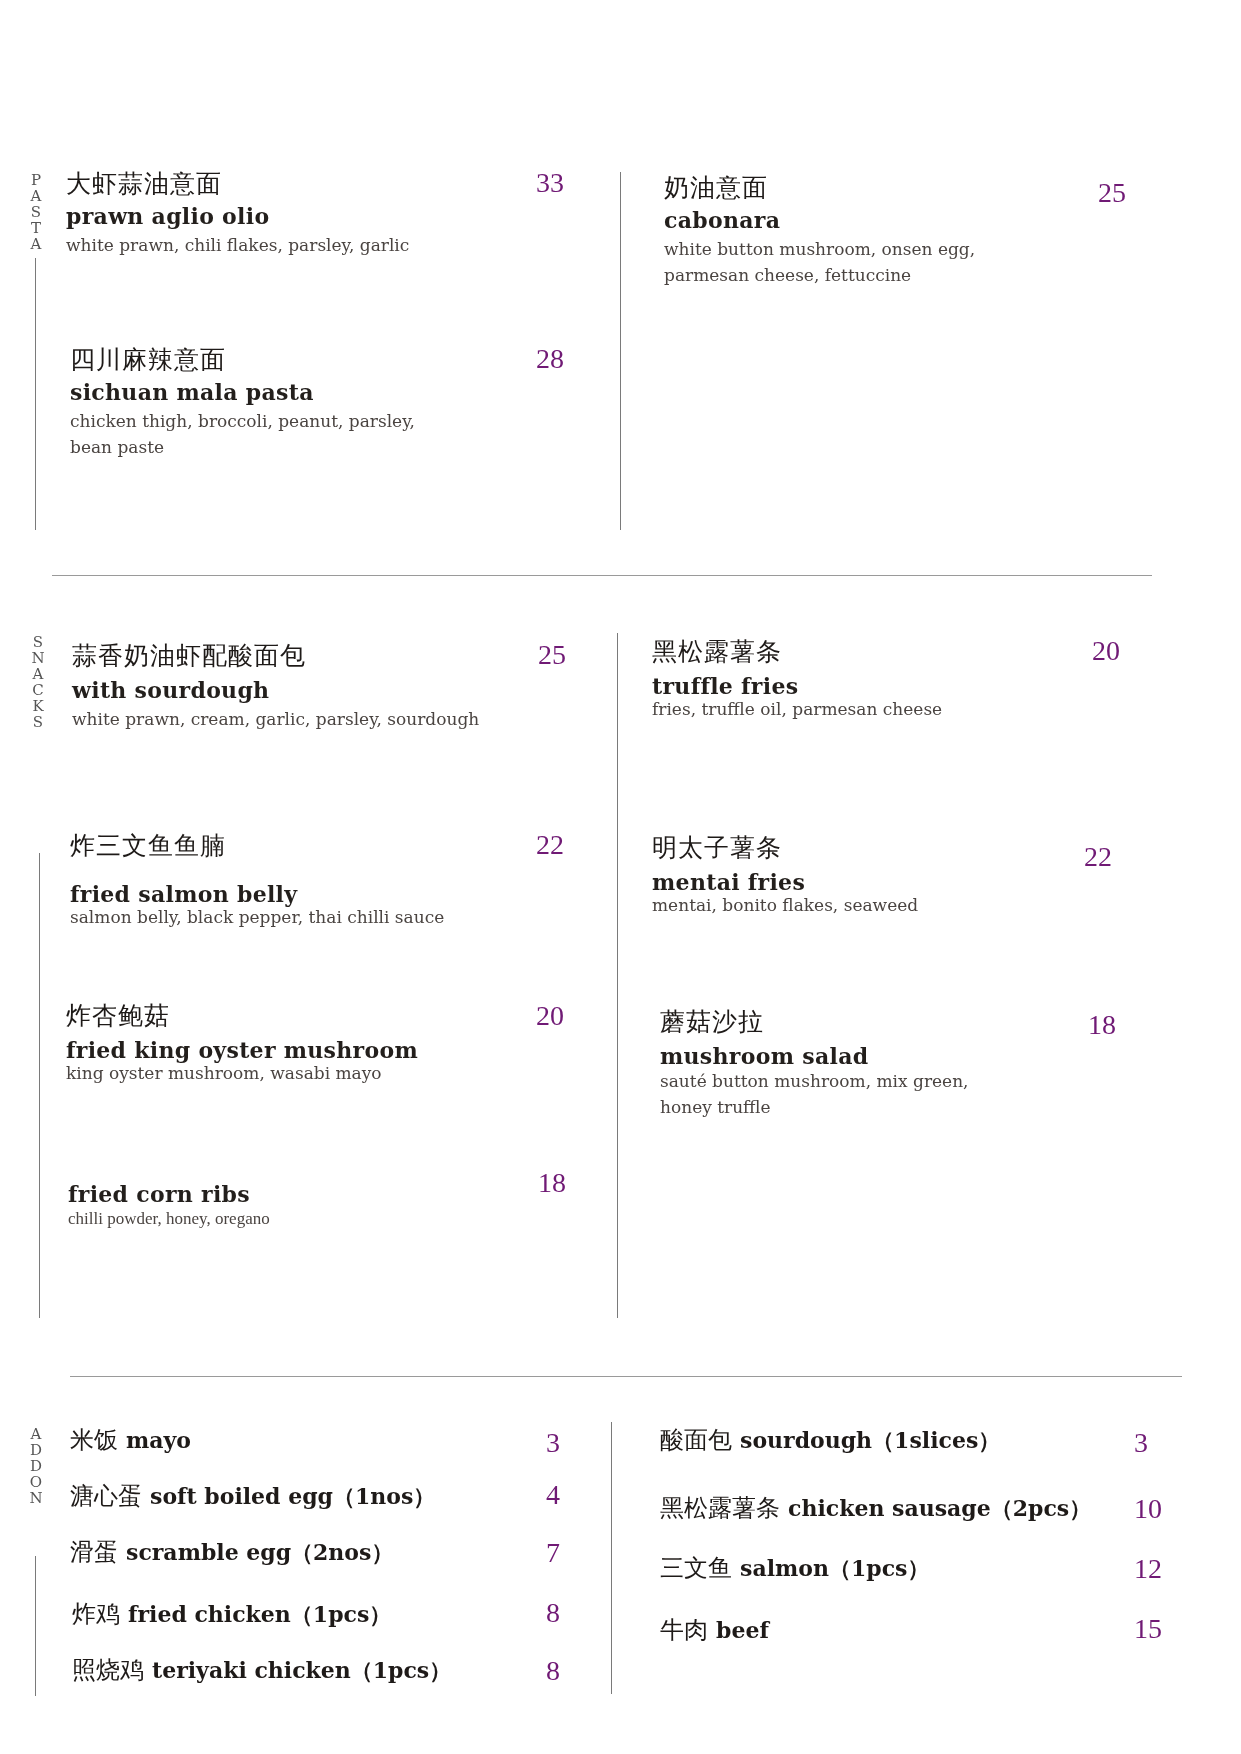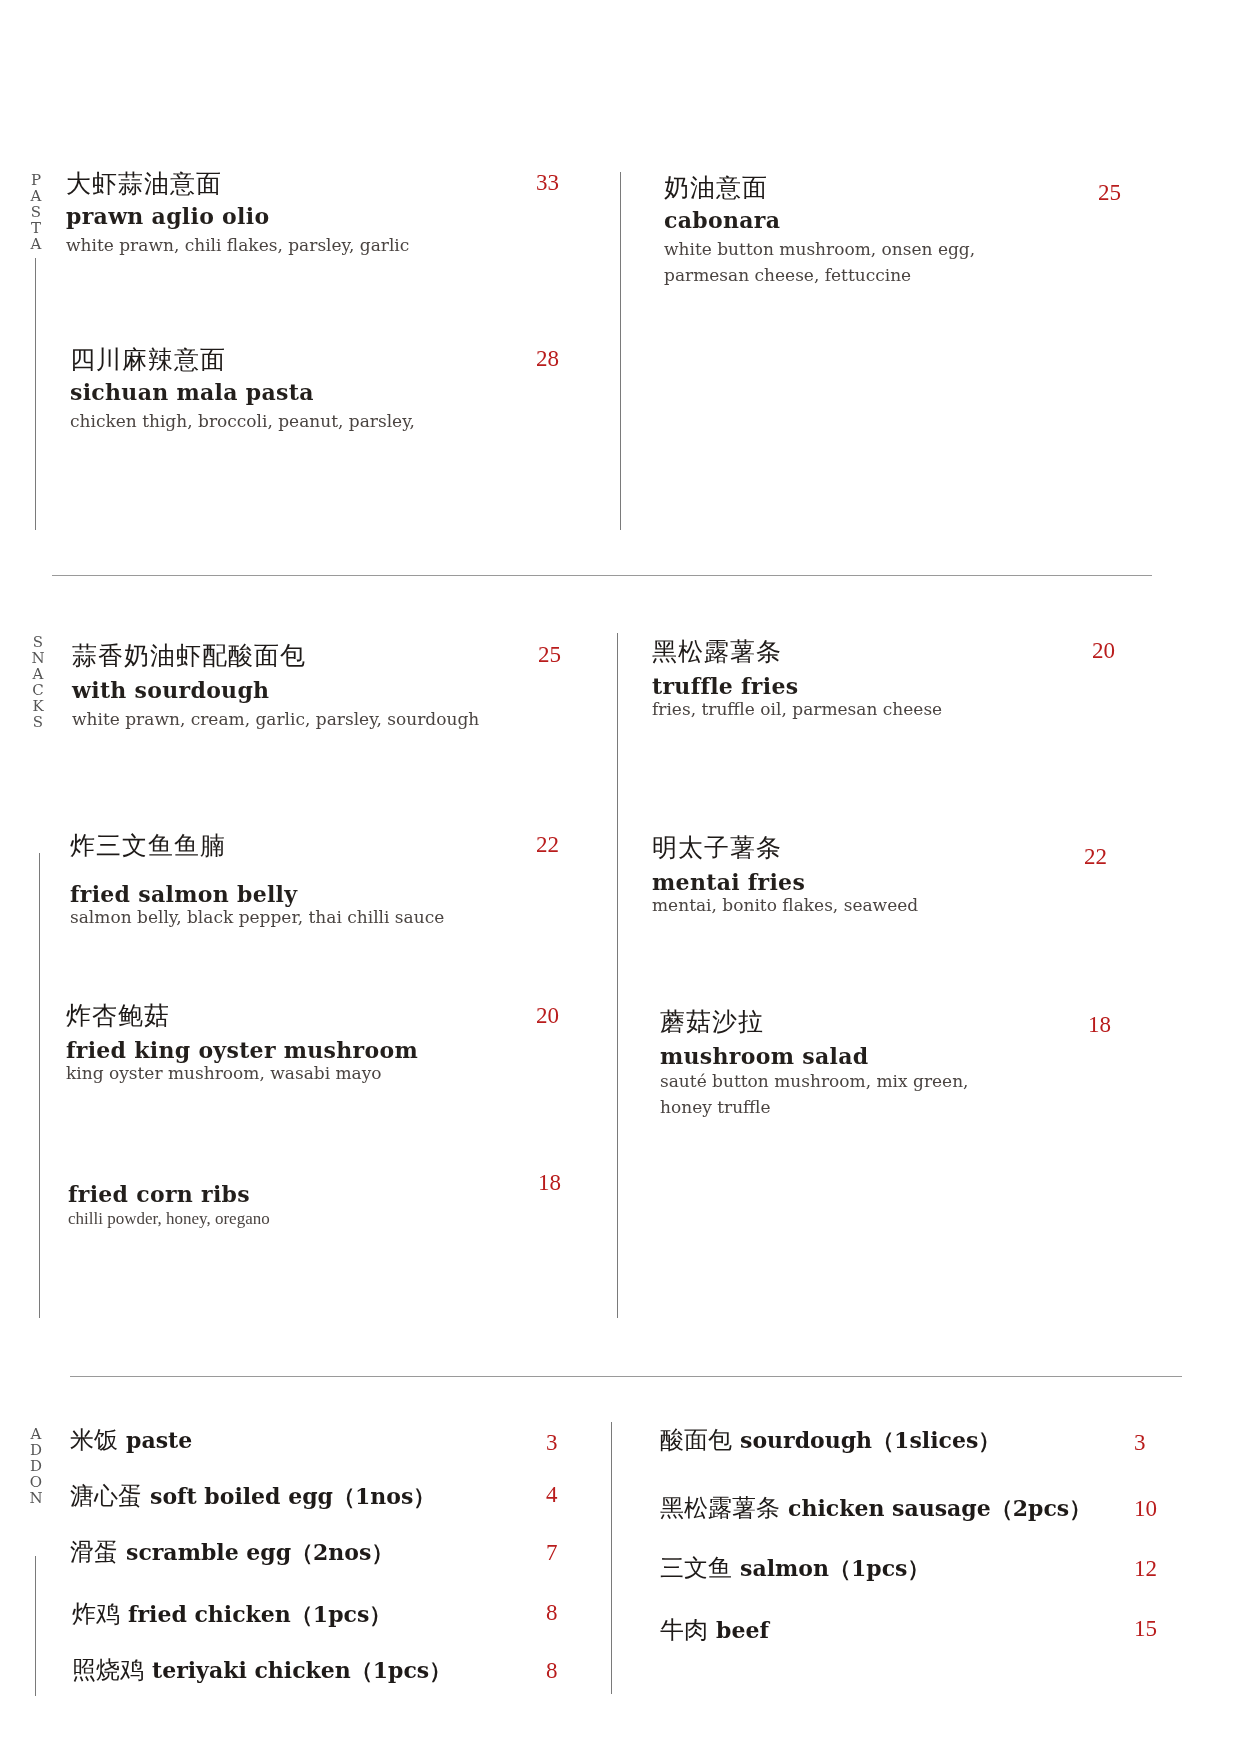--- a/index.html
+++ b/index.html
@@ -7,21 +7,21 @@
          font-family: "DejaVu Serif", "Liberation Serif", serif; color: #1e1a18; }
   .vline { position: absolute; width: 1px; background: #7a7a7a; }
   .hline { position: absolute; height: 1px; background: #9a9a9a; }
   .side-label { position: absolute; width: 20px; text-align: center; font-size: 15px;
                 line-height: 16px; color: #555; font-family: "DejaVu Serif", serif; }
   .side-label span { display: block; }
   .item { position: absolute; }
   .zh { font-size: 25px; line-height: 32px; color: #1e1a18; font-family: "DejaVu Sans", sans-serif; font-weight: 400; letter-spacing: 1px; }
   .en { font-size: 22px; line-height: 32px; font-weight: 700; color: #231f1c; font-family: "DejaVu Serif", serif; letter-spacing: 0.3px; }
   .desc { font-size: 17px; line-height: 26px; color: #4a4441; font-family: "DejaVu Serif", serif; }
-  .price { position: absolute; font-size: 23px; line-height: 30px; font-weight: 400; color: #b91c1c; font-family: "Liberation Serif", serif; }
+  .price { position: absolute; font-size: 28px; line-height: 30px; font-weight: 400; color: #701a75; font-family: "Liberation Serif", serif; }
   .addon { position: absolute; font-size: 22px; line-height: 32px; color: #1e1a18; font-family: "DejaVu Serif", serif; font-weight: 700; white-space: nowrap; }
   .addon .azh { font-family: "DejaVu Sans", sans-serif; font-weight: 400; font-size: 24px; margin-right: 8px; }
 </style>
 </head>
 <body>
 
 <div class="side-label" style="left:26px; top:172px;">
   <span>P</span>
   <span>A</span>
   <span>S</span>
@@ -35,20 +35,21 @@
   <div class="zh">大虾蒜油意面</div>
   <div class="en">prawn aglio olio</div>
   <div class="desc">white prawn, chili flakes, parsley, garlic</div>
 </div>
 <div class="price" style="left:536px; top:168px;">33</div>
 
 <div class="item" style="left:70px; top:344px; width:440px;">
   <div class="zh">四川麻辣意面</div>
   <div class="en">sichuan mala pasta</div>
   <div class="desc">chicken thigh, broccoli, peanut, parsley,</div>
+  <div class="desc">bean paste</div>
 </div>
 <div class="price" style="left:536px; top:344px;">28</div>
 
 <div class="item" style="left:664px; top:172px; width:420px;">
   <div class="zh">奶油意面</div>
   <div class="en">cabonara</div>
   <div class="desc">white button mushroom, onsen egg,</div>
   <div class="desc">parmesan cheese, fettuccine</div>
 </div>
 <div class="price" style="left:1098px; top:178px;">25</div>
@@ -121,21 +122,21 @@
   <span>A</span>
   <span>D</span>
   <span>D</span>
   <span>O</span>
   <span>N</span>
 </div>
 <div class="vline" style="left:35px; top:1556px; height:140px;"></div>
 <div class="vline" style="left:611px; top:1422px; height:272px;"></div>
 
 <div class="addon" style="left:70px; top:1424px;">
-  <span class="azh">米饭</span><span>paste</span>
+  <span class="azh">米饭</span><span>mayo</span>
 </div>
 <div class="price" style="left:546px; top:1428px;">3</div>
 
 <div class="addon" style="left:70px; top:1480px;">
   <span class="azh">溏心蛋</span><span>soft boiled egg（1nos）</span>
 </div>
 <div class="price" style="left:546px; top:1480px;">4</div>
 
 <div class="addon" style="left:70px; top:1536px;">
   <span class="azh">滑蛋</span><span>scramble egg（2nos）</span>

